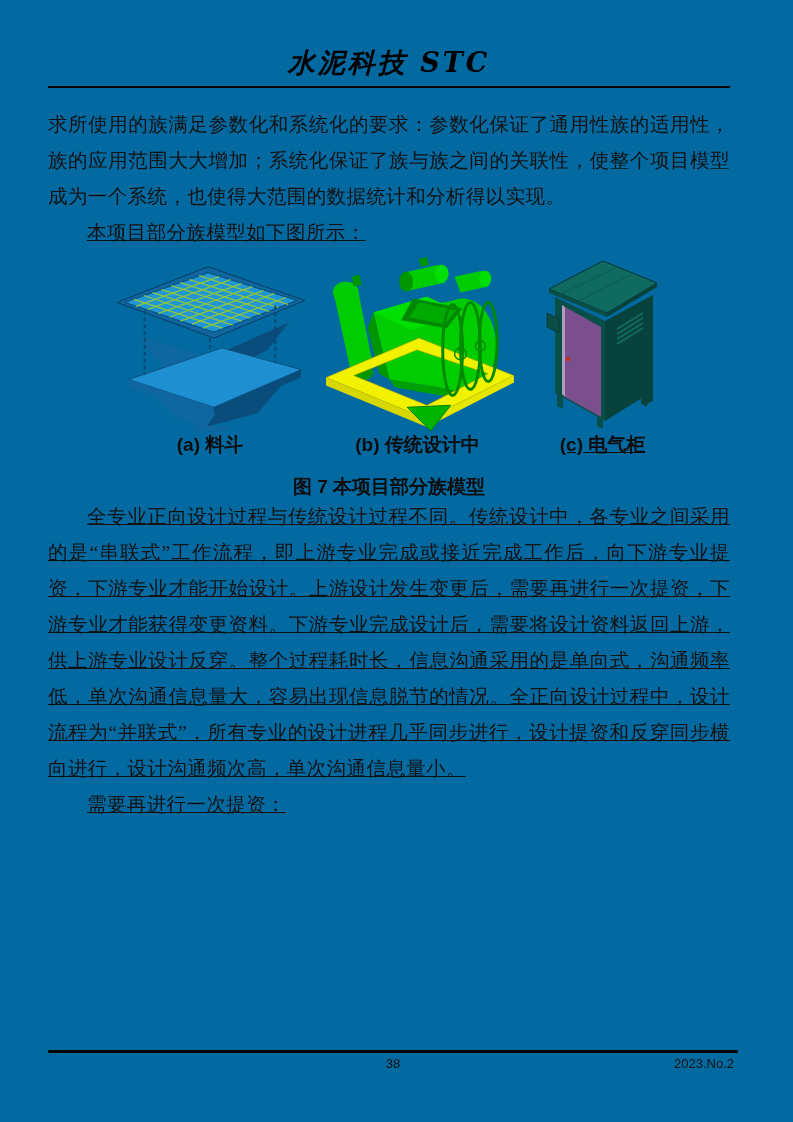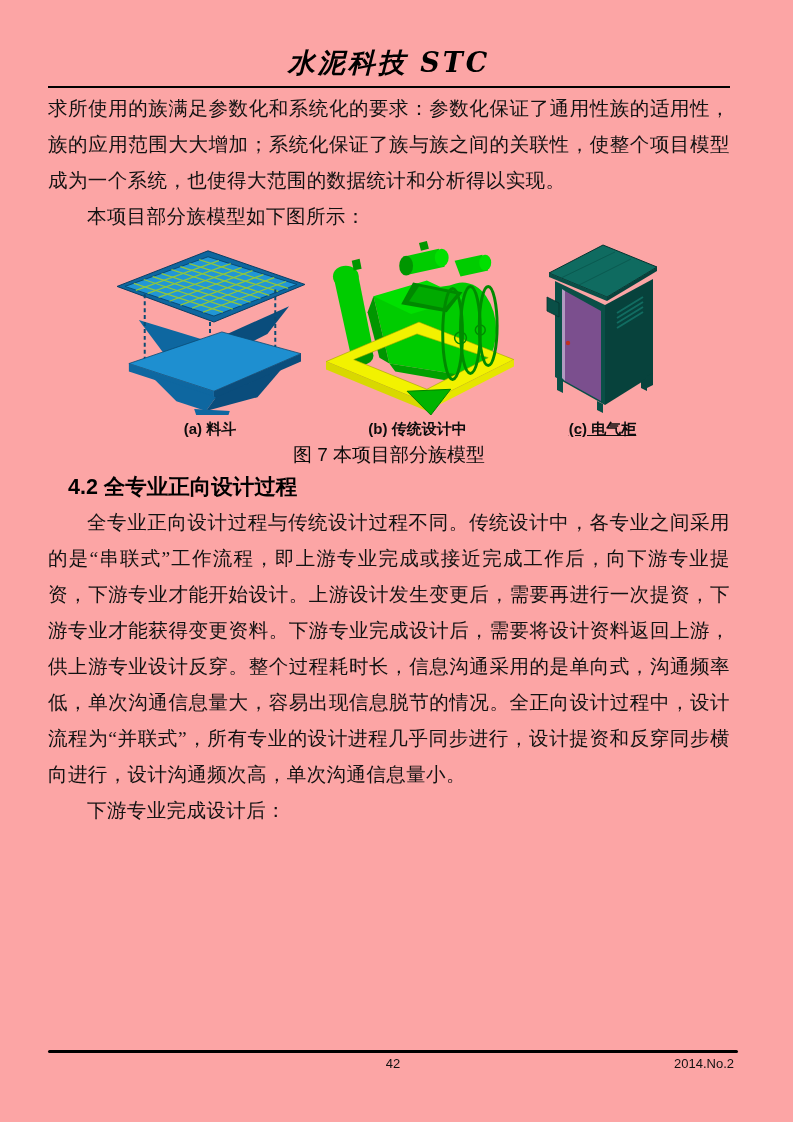--- a/index.html
+++ b/index.html
@@ -1,20 +1,20 @@
 <!DOCTYPE html>
 <html><head>
 <meta charset="utf-8">
 <style>
   html,body{margin:0;padding:0;background:#e8e8e8;}
   .page{
     position:relative;
     width:793px;height:1122px;
     margin:0 auto;
-    background:#fca5a5;
+    background:#0369a1;
     box-sizing:border-box;
     padding:0 63px 0 48px;
     overflow:hidden;
     color:#101010;
     font-family:"Liberation Serif","DejaVu Serif",serif;
   }
   .journal-title{
     padding-top:44px;
     text-align:center;
     font-family:"DejaVu Serif","Liberation Serif",serif;
@@ -27,50 +27,50 @@
   }
   .header-rule{height:2px;background:#000;margin-top:4px;}
   .body-text{
     margin:0;
     font-size:19.5px;
     line-height:36px;
     letter-spacing:0.4px;
     text-align:justify;
     color:#121212;
   }
-  .body-text.first{margin-top:3px;}
-  .indent{text-indent:2em;}
+  .body-text.first{margin-top:19px;}
+  .indent{text-indent:2em;text-decoration:underline;}
   .figure{margin:0;}
   .figure-row{
     display:flex;
     align-items:flex-start;
     height:180px;
   }
   .fig-col-a{width:200px;margin-left:62px;}
   .fig-col-b{width:205px;margin-left:5px;}
   .fig-col-c{width:115px;margin-left:25px;}
   .subcaption-row{display:flex;margin-top:2px;}
   .subcaption{
     text-align:center;
     font-family:"Liberation Sans","DejaVu Sans",sans-serif;
     font-weight:700;
-    font-size:15px;
+    font-size:19px;
     line-height:24px;
     color:#0c0c0c;
   }
   .sc-a{width:200px;margin-left:62px;}
   .sc-b{width:205px;margin-left:5px;}
   .sc-c{width:115px;margin-left:25px;text-decoration:underline;}
   .figure-caption{
     text-align:center;
     font-family:"Liberation Sans","DejaVu Sans",sans-serif;
-    font-weight:400;
+    font-weight:700;
     font-size:19px;
     line-height:24px;
-    margin-top:2px;
+    margin-top:18px;
     color:#0c0c0c;
   }
   .section-heading{
     margin:6px 0 4px 20px;
     font-family:"Liberation Sans","DejaVu Sans",sans-serif;
     font-weight:700;
     font-size:21.5px;
     line-height:28px;
     color:#000;
   }
@@ -222,26 +222,25 @@
 
     <div class="subcaption-row">
       <div class="subcaption sc-a">(a) 料斗</div>
       <div class="subcaption sc-b">(b) 传统设计中</div>
       <div class="subcaption sc-c">(c) 电气柜</div>
     </div>
 
     <figcaption class="figure-caption">图 7 本项目部分族模型</figcaption>
   </figure>
 
-  <h2 class="section-heading">4.2 全专业正向设计过程</h2>
 
   <p class="body-text indent">全专业正向设计过程与传统设计过程不同。传统设计中，各专业之间采用的是“串联式”工作流程，即上游专业完成或接近完成工作后，向下游专业提资，下游专业才能开始设计。上游设计发生变更后，需要再进行一次提资，下游专业才能获得变更资料。下游专业完成设计后，需要将设计资料返回上游，供上游专业设计反穿。整个过程耗时长，信息沟通采用的是单向式，沟通频率低，单次沟通信息量大，容易出现信息脱节的情况。全正向设计过程中，设计流程为“并联式”，所有专业的设计进程几乎同步进行，设计提资和反穿同步横向进行，设计沟通频次高，单次沟通信息量小。</p>
-  <p class="body-text indent">下游专业完成设计后：</p>
+  <p class="body-text indent">需要再进行一次提资：</p>
 
   <footer class="page-footer">
     <div class="footer-rule"></div>
     <div class="footer-row">
-      <span class="page-number">42</span>
-      <span class="issue-label">2014.No.2</span>
+      <span class="page-number">38</span>
+      <span class="issue-label">2023.No.2</span>
     </div>
   </footer>
 
 </div>
 
 </body></html>

